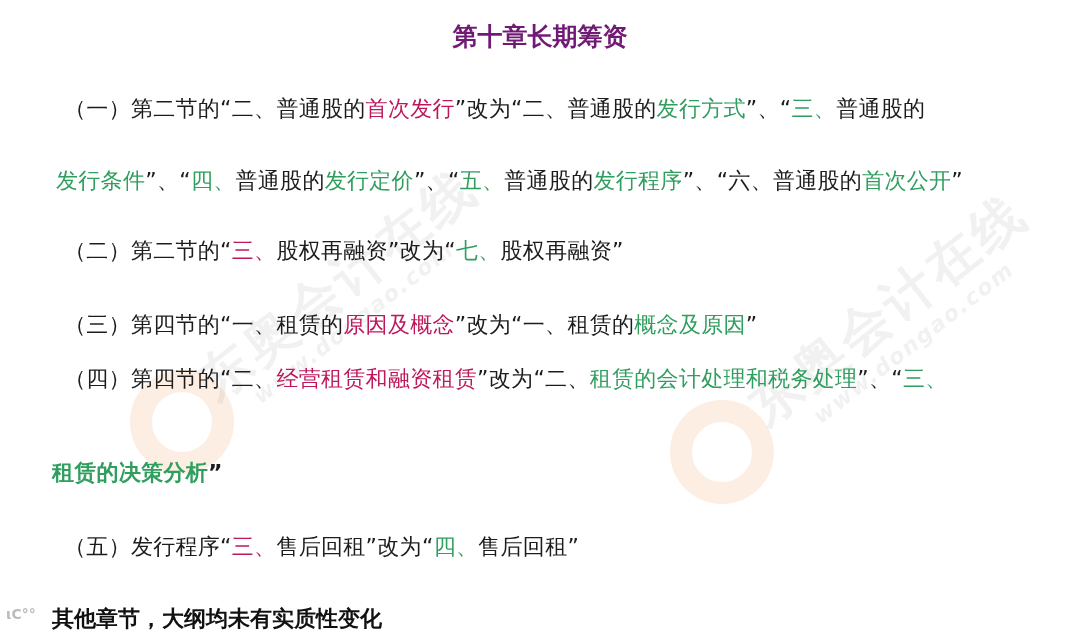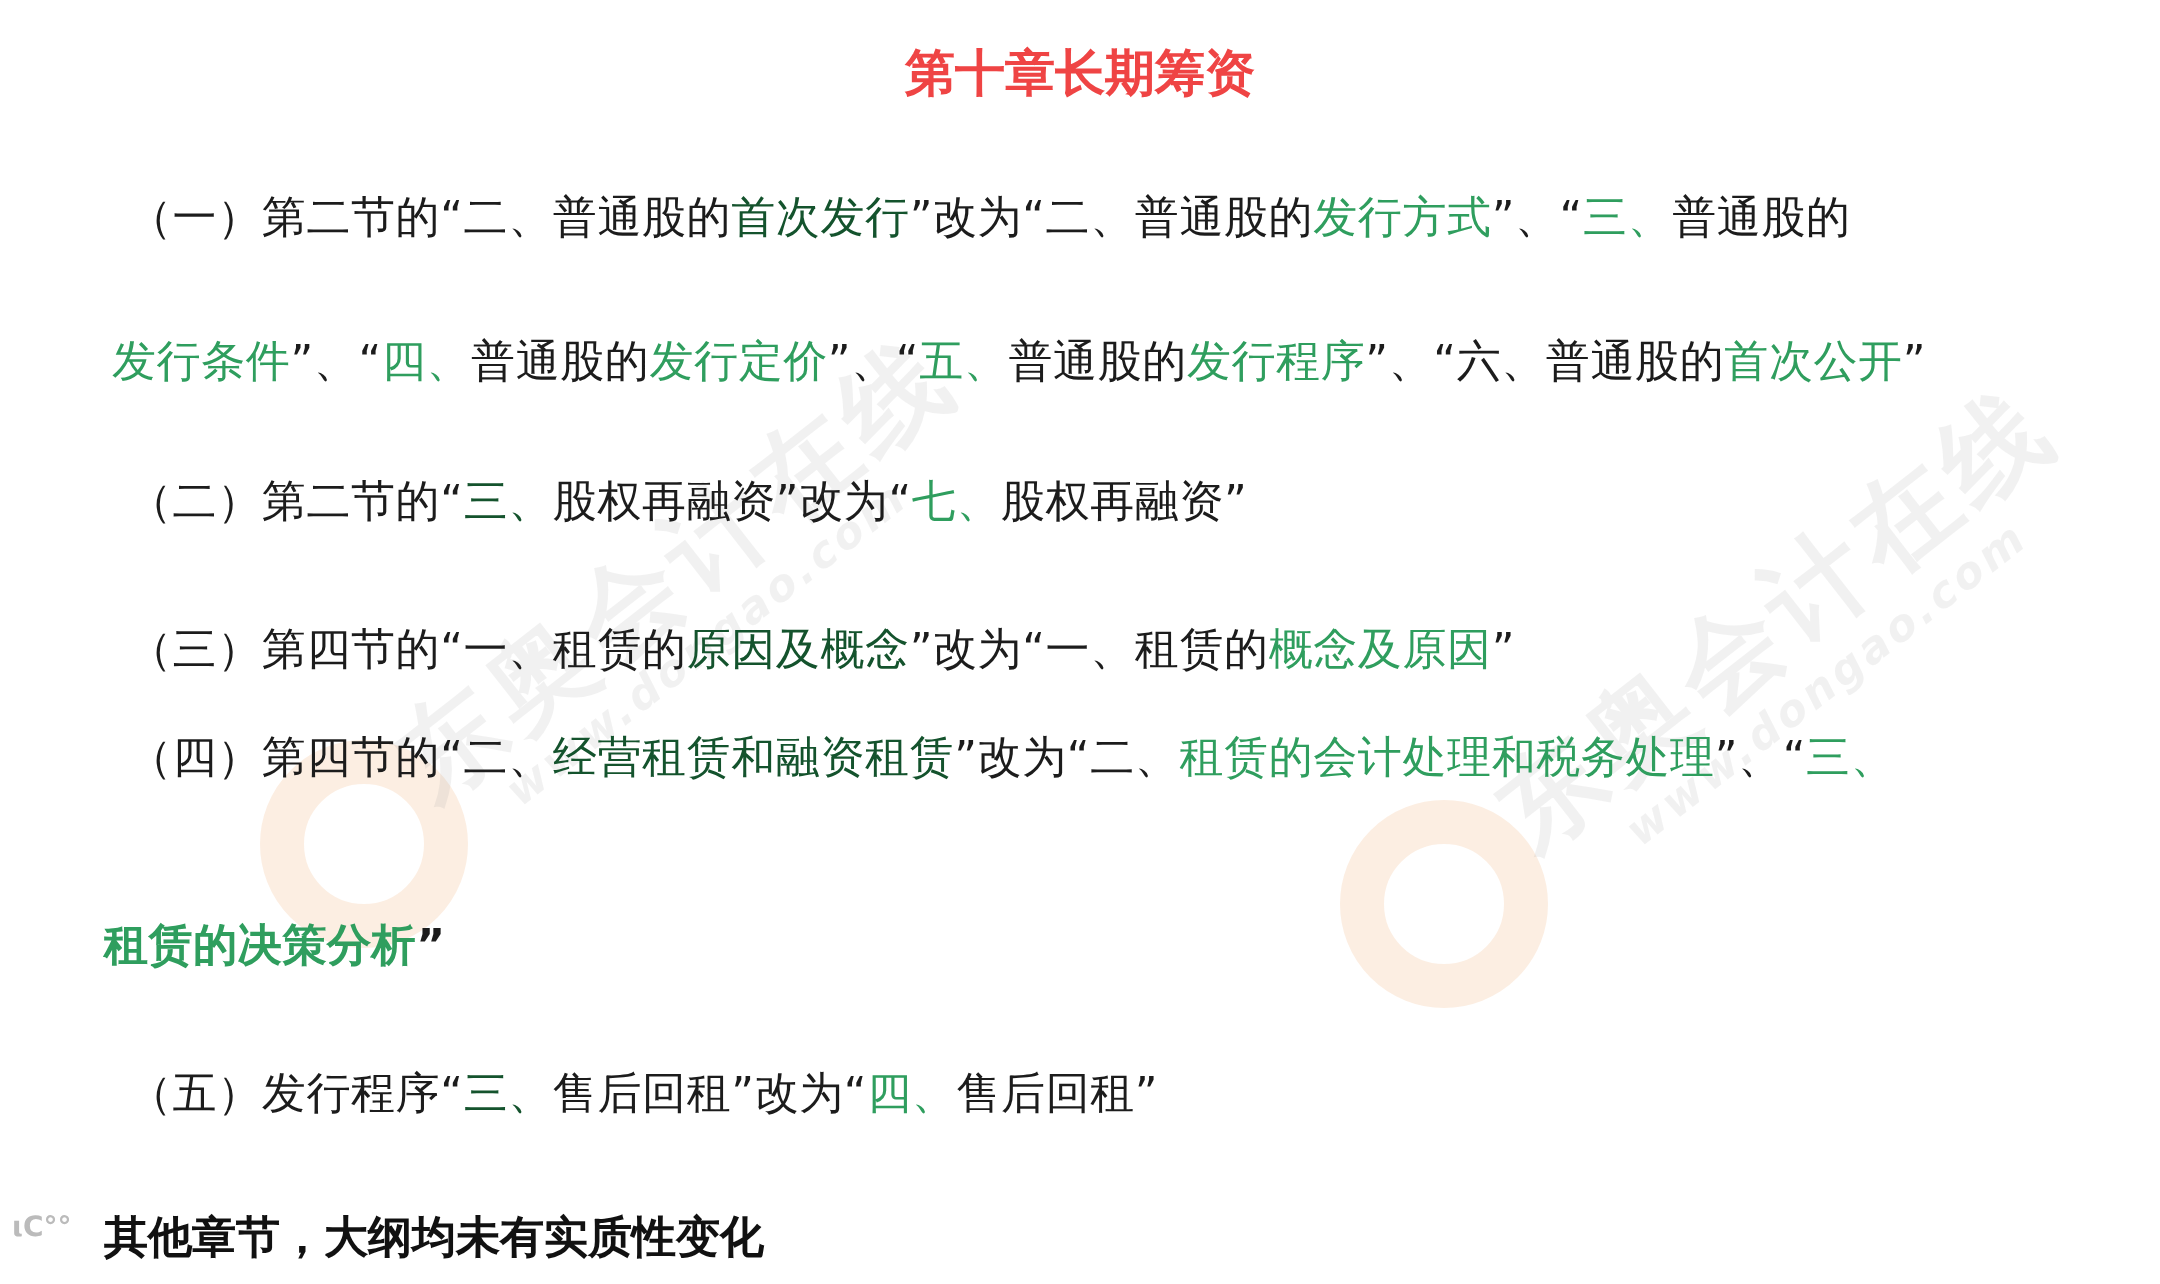--- a/index.html
+++ b/index.html
@@ -15,27 +15,27 @@
     white-space: nowrap;
   }
   .wm-text-cn { font-size: 52px; letter-spacing: 4px; }
   .wm-text-url { font-size: 22px; letter-spacing: 2px; font-style: italic; }
   .wm-logo {
     position: absolute; border-radius: 50%; pointer-events: none;
     border: 22px solid #f3b27a; opacity: 0.22;
   }
   .title {
     position: absolute; top: 20px; left: 0; width: 1080px; text-align: center;
-    font-size: 25px; font-weight: bold; color: #ef4444;
+    font-size: 25px; font-weight: bold; color: #701a75;
   }
   .line {
     position: absolute; font-size: 22px; white-space: nowrap; color: #1c1c1c;
     letter-spacing: 0.3px;
   }
-  .red { color: #14532d; }
+  .red { color: #be185d; }
   .green { color: #2f9e5e; }
   .bold-footer {
     position: absolute; left: 52px; top: 604px; font-size: 22px; font-weight: bold; color: #111;
   }
   .corner-logo {
     position: absolute; left: 6px; top: 606px; font-size: 14px; color: #bbb; font-weight: bold;
   }
 </style>
 </head>
 <body>

